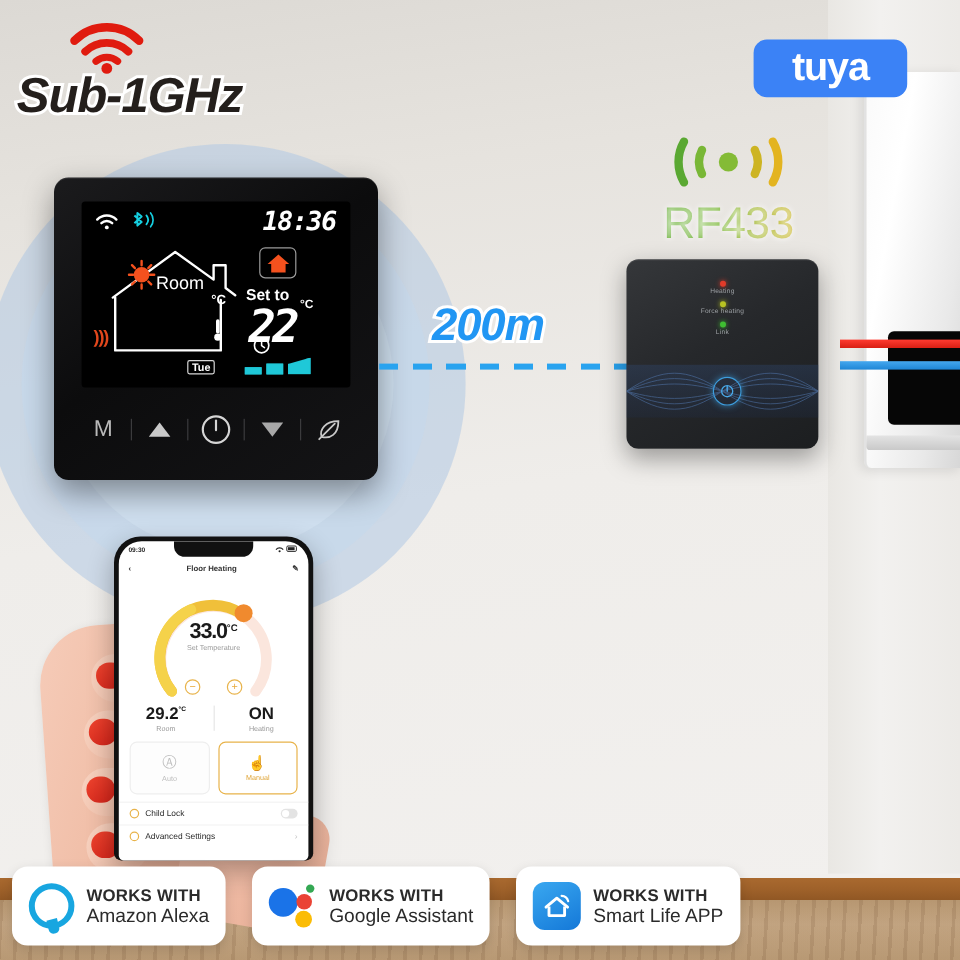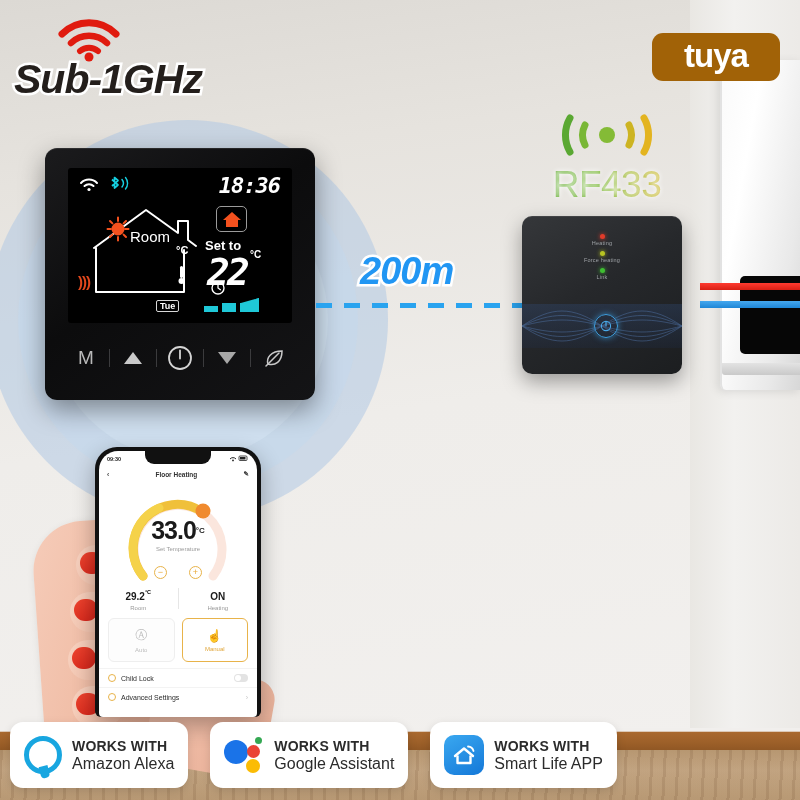--- a/index.html
+++ b/index.html
@@ -75,22 +75,22 @@
   
   .wifi-badge { position:absolute; left:528px; top:14px; width:112px; height:76px; }
   .wifi-arc-top { position:absolute; left:24px; top:0px; }
   .wifi-pill {
     position:absolute; left:0; top:36px; width:112px; height:40px;
     background:#2f9ff0; border-radius:11px;
     display:flex; align-items:center; justify-content:center;
     color:#fff; font-size:27px; font-weight:bold; letter-spacing:.5px;
   }
   .tuya-badge {
-    position:absolute; left:652px; top:33px; width:128px; height:48px;
-    background:#a16207; border-radius:11px;
+    position:absolute; left:628px; top:33px; width:128px; height:48px;
+    background:#3b82f6; border-radius:11px;
     display:flex; align-items:center; justify-content:center;
   }
   .tuya-badge span {
     color:#fff; font-size:33px; font-weight:bold; letter-spacing:-1px;
     margin-top:-3px;
   }
 
   
   .rf433 { position:absolute; left:532px; top:112px; width:150px; height:88px; text-align:center; }
   .rf-label {
@@ -217,31 +217,31 @@
     padding:0 8px; font-size:5.5px; color:#222; font-weight:bold;
   }
   .app-header {
     height:16px; display:flex; align-items:center; justify-content:space-between;
     padding:0 8px; font-size:6.5px; color:#333; font-weight:bold;
   }
   .dial-wrap { position:relative; height:102px; }
   .dial-center {
     position:absolute; left:0; right:0; top:34px; text-align:center;
   }
-  .dial-temp { font-size:25px; font-weight:bold; color:#1a1a1a; letter-spacing:-1px;margin-top:14px; }
+  .dial-temp { font-size:18px; font-weight:bold; color:#1a1a1a; letter-spacing:-1px;margin-top:14px; }
   .dial-unit { font-size:8px; font-weight:bold; color:#1a1a1a; vertical-align:super; }
   .dial-sub { font-size:6px; color:#9a9a9a; margin-top:1px; }
   .pm-row { position:absolute; left:0; right:0; top:84px; display:flex; justify-content:center; gap:22px; }
   .pm-btn {
     width:13px; height:13px; border-radius:50%; border:1px solid #e8b34a;
     color:#e8a93a; font-size:9px; line-height:11px; text-align:center;
   }
   .readouts { display:flex; margin-top:2px; }
   .ro { flex:1; text-align:center; }
-  .ro-v { font-size:10px; font-weight:bold; color:#1a1a1a; }
+  .ro-v { font-size:14px; font-weight:bold; color:#1a1a1a; }
   .ro-u { font-size:5.5px; font-weight:bold; vertical-align:super; }
   .ro-l { font-size:6px; color:#999; margin-top:1px; }
   .ro-div { width:1px; background:#e6e6e6; margin:2px 0; }
   .mode-row { display:flex; gap:7px; padding:7px 9px 0; }
   .mode-card {
     flex:1; height:44px; border:1px solid #eee; border-radius:6px;
     display:flex; flex-direction:column; align-items:center; justify-content:center;
     color:#bdbdbd; font-size:6px; background:#fdfdfd;
   }
   .mode-card.active { border-color:#e8b34a; color:#e0a63a; background:#fff; }

